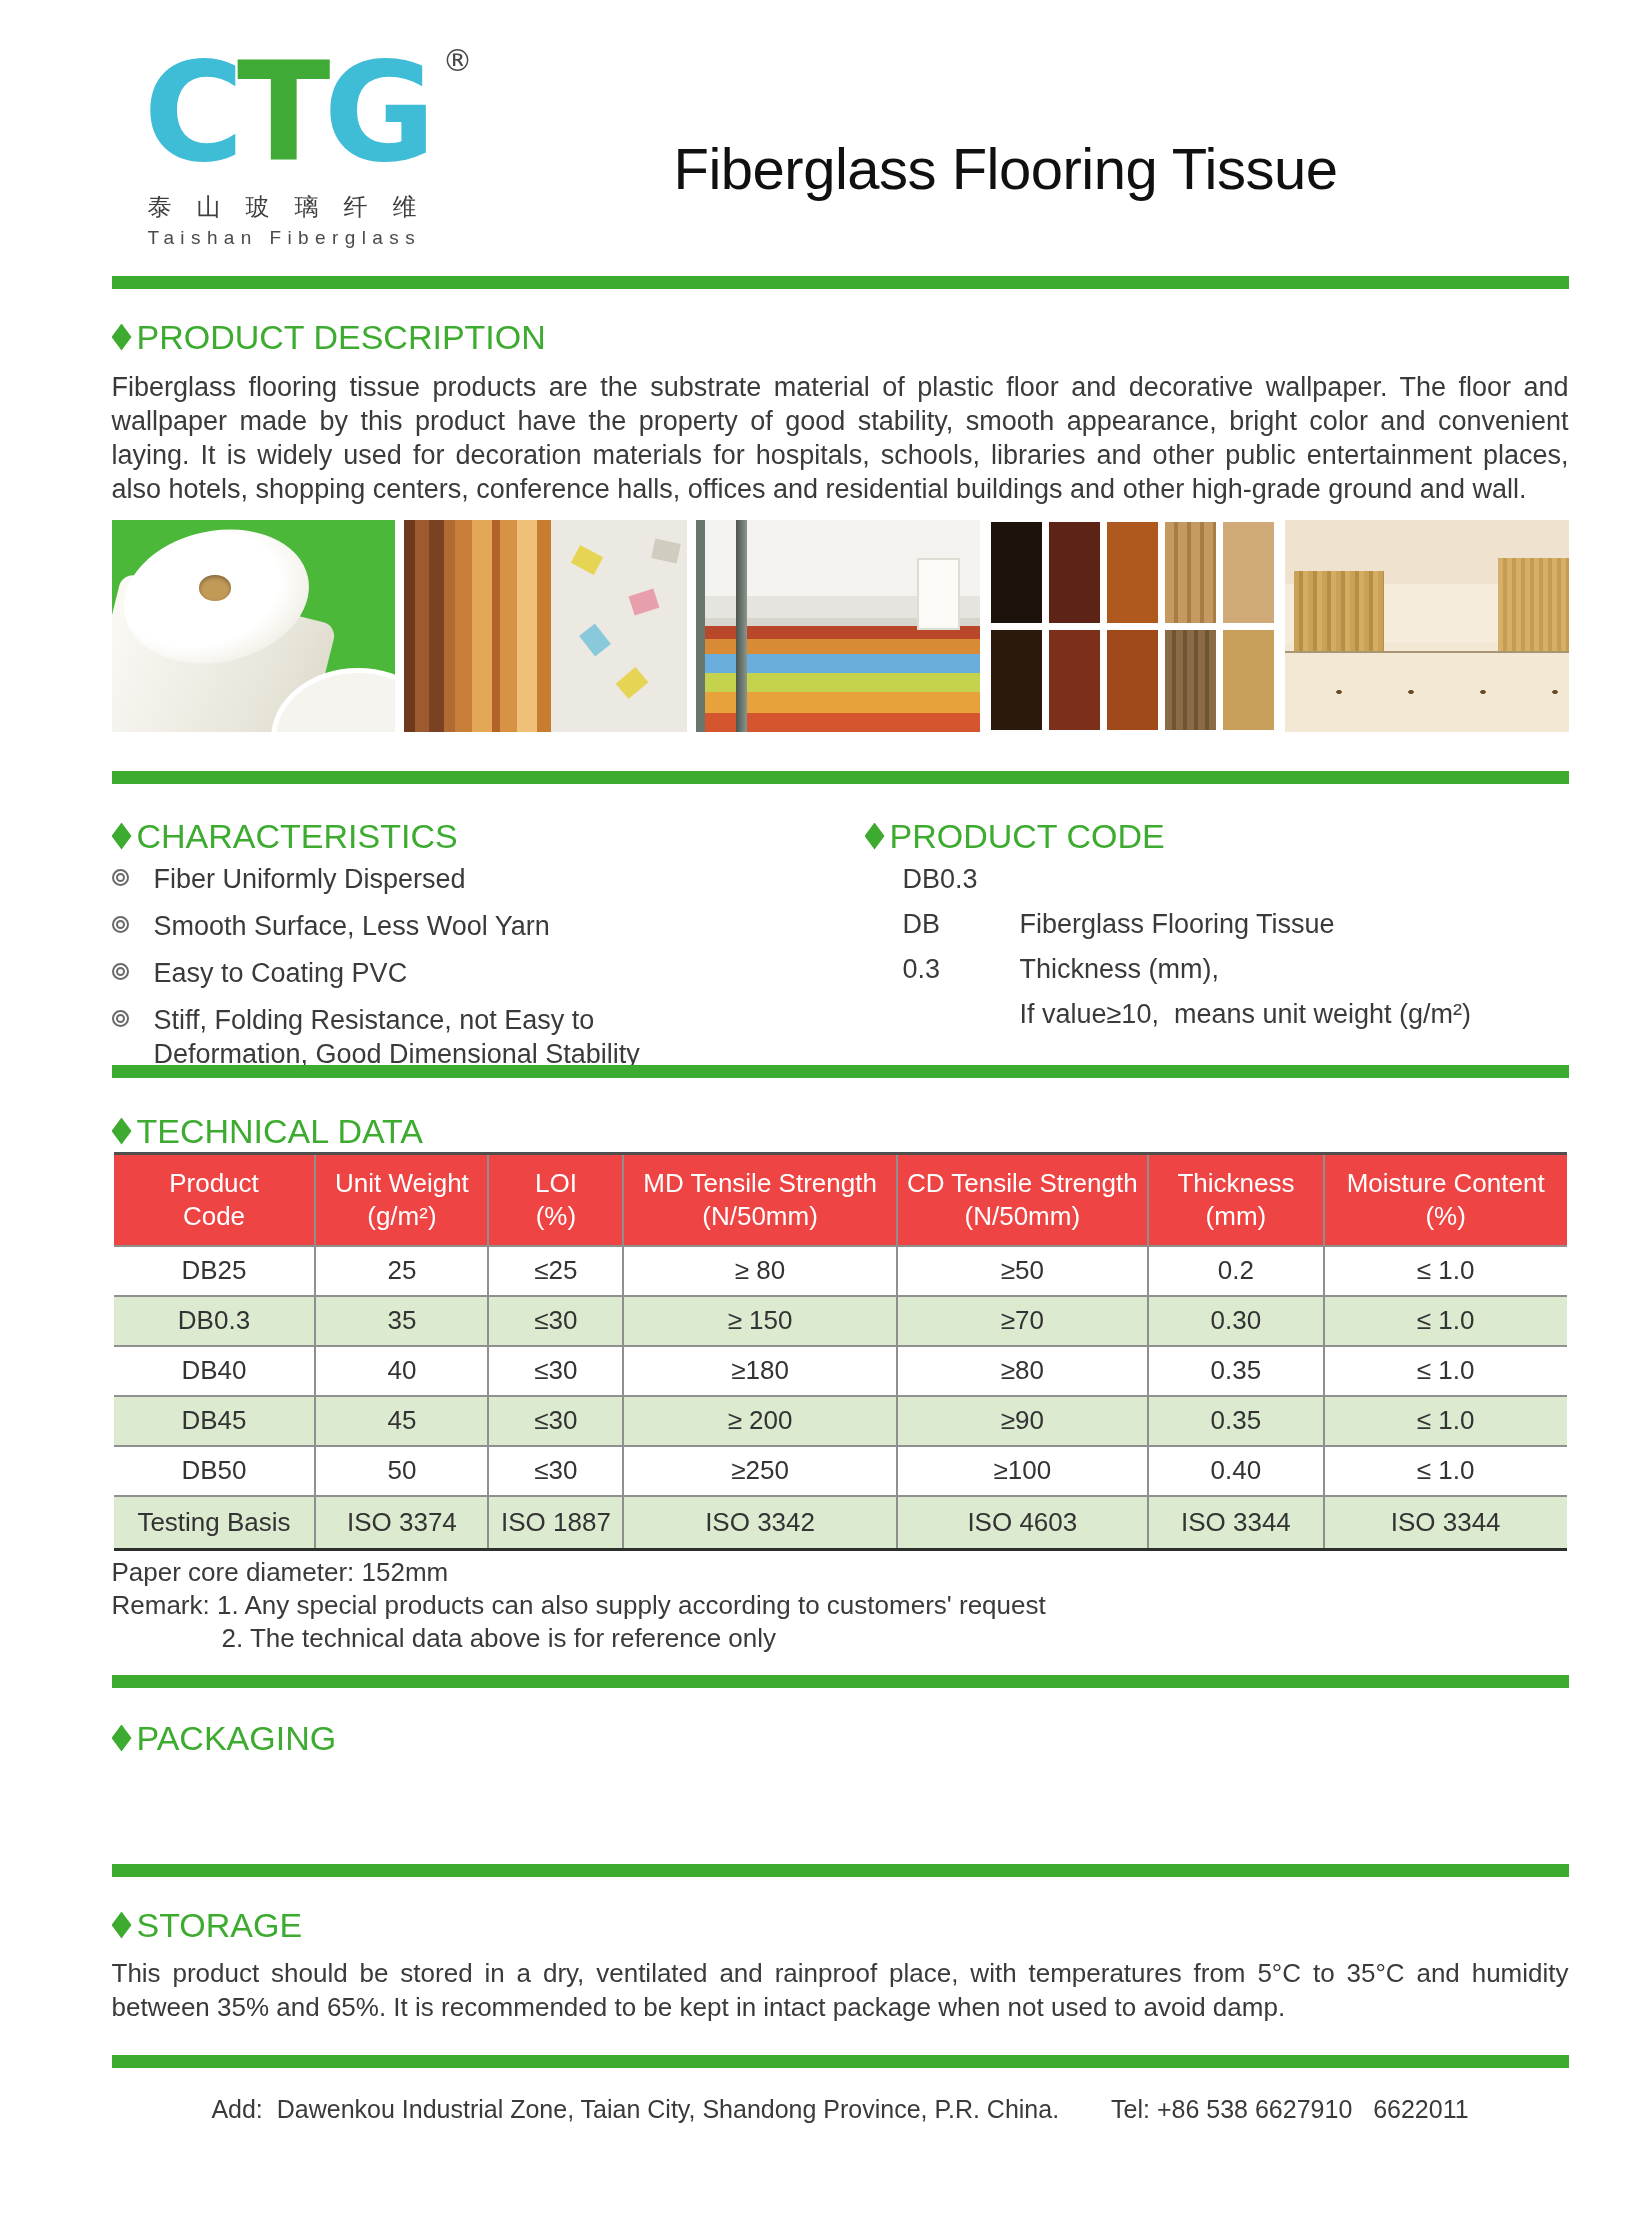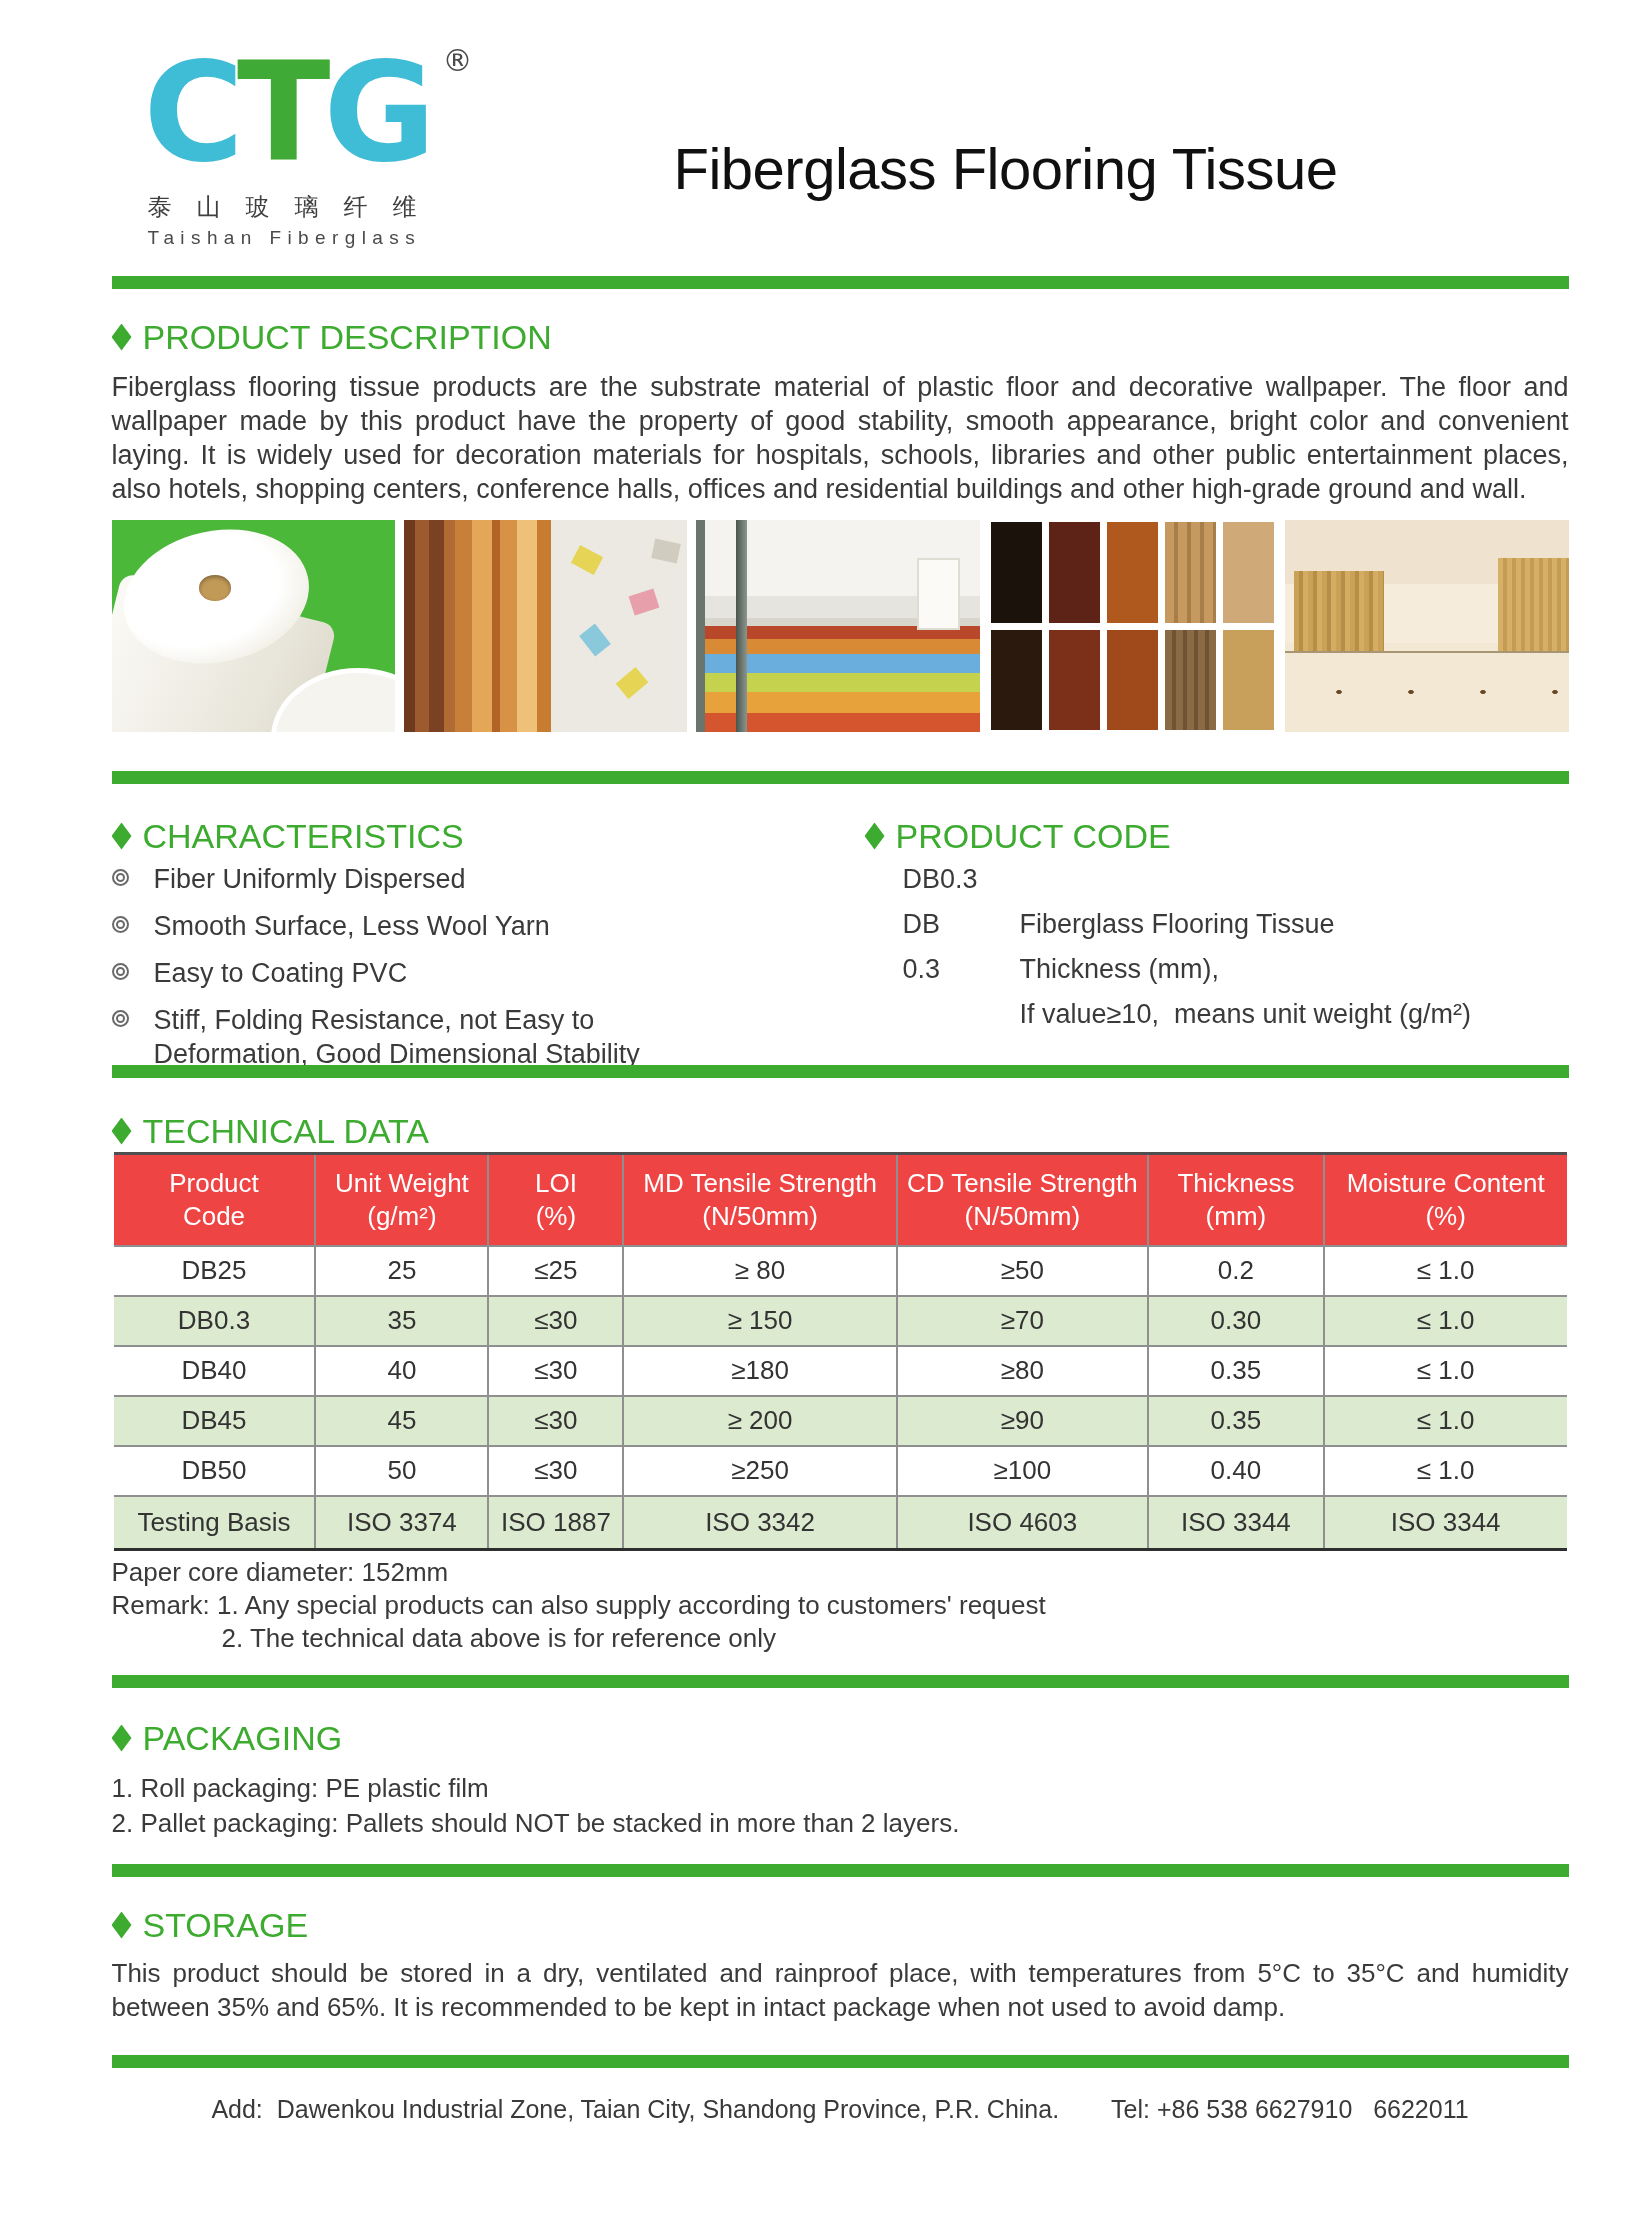--- a/index.html
+++ b/index.html
@@ -16,21 +16,21 @@
   .logo-cn { margin-top:10px; margin-left:4px; font-size:24px; color:#3f3f3f; letter-spacing:25px; white-space:nowrap; font-weight:500; }
   .logo-en { margin-top:4px; margin-left:4px; font-size:19px; color:#4a4a4a; letter-spacing:6.4px; white-space:nowrap; }
   .doc-title { position:absolute; left:657px; top:135px; font-size:58px; color:#101010; letter-spacing:-0.5px; }
 
   
   .bar { position:absolute; left:95px; width:1457px; height:13px; background:#3dab2f; }
   .bar1 { top:276px; } .bar2 { top:771px; } .bar3 { top:1065px; }
   .bar4 { top:1675px; } .bar5 { top:1864px; } .bar6 { top:2055px; }
 
   
-  .sec-head { position:absolute; display:flex; align-items:center; gap:11px; color:#3dab2f; font-size:34px; line-height:1; }
+  .sec-head { position:absolute; display:flex; align-items:center; gap:5px; color:#3dab2f; font-size:34px; line-height:1; }
   .diamond { width:20px; height:27px; background:#3dab2f; clip-path:polygon(50% 0,100% 50%,50% 100%,0 50%); flex:0 0 auto; }
   .h-desc { left:95px; top:320px; }
   .h-char { left:95px; top:819px; }
   .h-code { left:848px; top:819px; }
   .h-tech { left:95px; top:1114px; }
   .h-pack { left:95px; top:1721px; }
   .h-store { left:95px; top:1908px; }
 
   
   .body-text { font-size:27px; line-height:34px; color:#3a3a3a; }
@@ -316,24 +316,20 @@
     <div>Remark: 1. Any special products can also supply according to customers' request</div>
     <div class="n2">2. The technical data above is for reference only</div>
   </div>
 
   <div class="bar bar4"></div>
 
   <div class="sec-head h-pack">
     <span class="diamond"></span>
     <span>PACKAGING</span>
   </div>
-  <div class="pack-list">
-    <div>1. Roll packaging: PE plastic film</div>
-    <div>2. Pallet packaging: Pallets should NOT be stacked in more than 2 layers.</div>
-  </div>
 
   <div class="bar bar5"></div>
 
   <div class="sec-head h-store">
     <span class="diamond"></span>
     <span>STORAGE</span>
   </div>
   <p class="store-body">This product should be stored in a dry, ventilated and rainproof place, with temperatures from 5°C to 35°C and humidity between 35% and 65%. It is recommended to be kept in intact package when not used to avoid damp.</p>
 
   <div class="bar bar6"></div>

